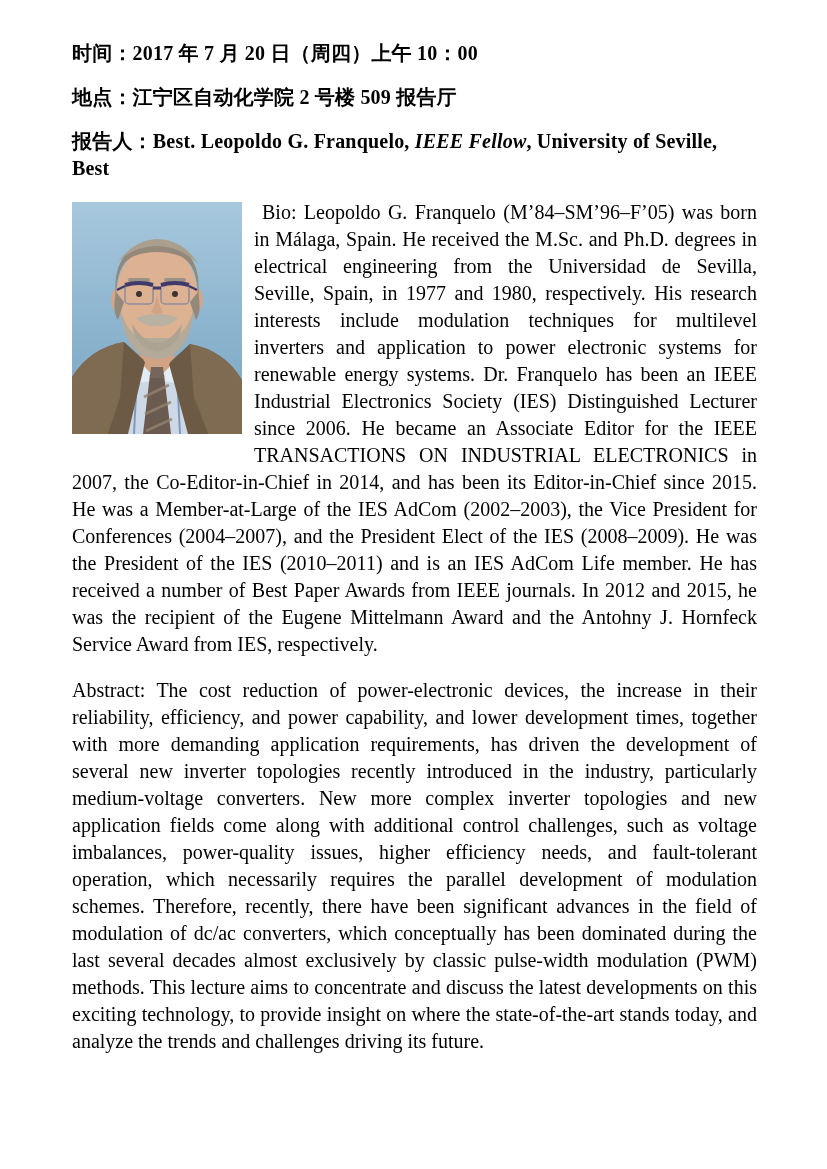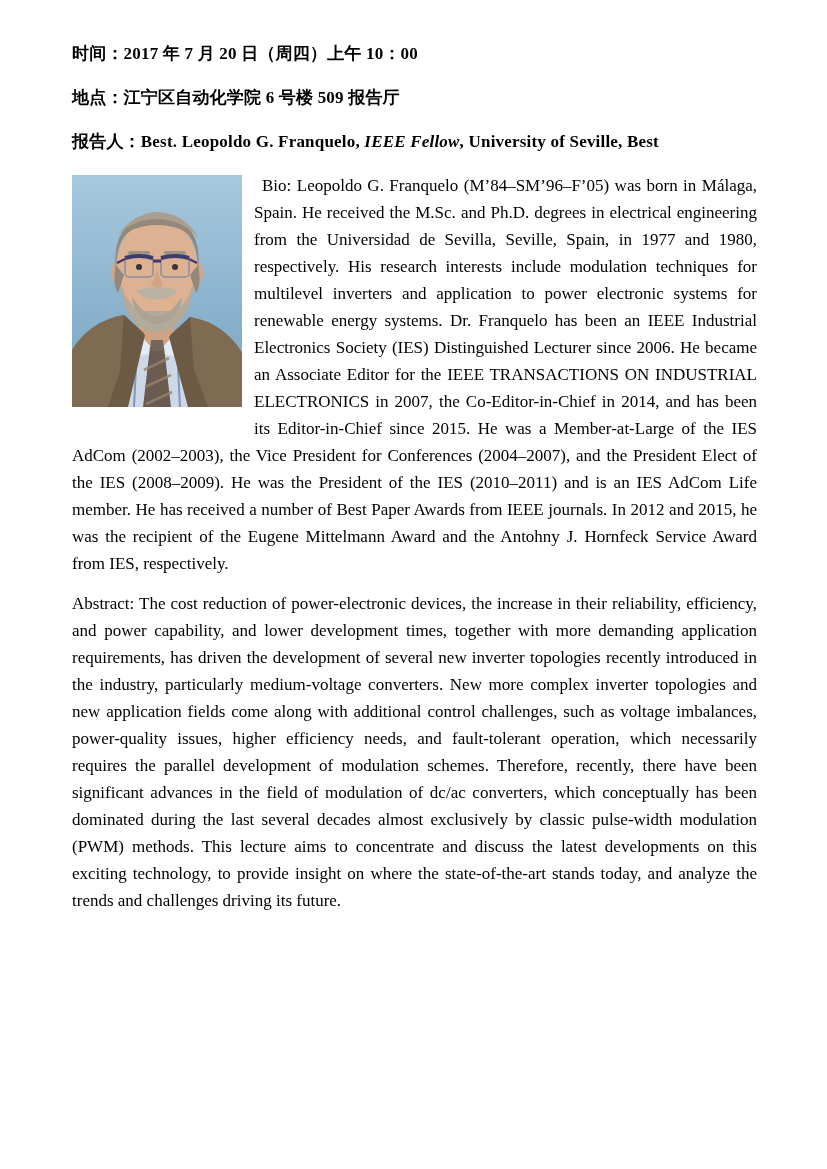--- a/index.html
+++ b/index.html
@@ -5,21 +5,21 @@
   html, body { margin: 0; padding: 0; background: #ffffff; }
   .page {
     position: relative;
     width: 827px;
     height: 1169px;
     box-sizing: border-box;
     background: #ffffff;
     padding: 40px 70px 0 72px;
     font-family: "Liberation Serif", "DejaVu Serif", serif;
     color: #000000;
-    font-size: 17px;
+    font-size: 20px;
     line-height: 27px;
     overflow: hidden;
   }
   p { margin: 0; }
   .heading {
     font-weight: bold;
     margin-bottom: 17px;
     letter-spacing: 0.2px;
   }
   .fellow-italic { font-style: italic; text-align: center; }
@@ -36,34 +36,34 @@
   .photo-float {
     float: left;
     width: 170px;
     height: 232px;
     margin: 3px 12px 12px 0;
   }
   .bold { font-weight: normal; }
   .abstract-para {
     clear: both;
     text-align: justify;
-    margin-top: 13px;
+    margin-top: 19px;
   }
   .followup-para {
     text-align: justify;
   }
 </style>
 </head>
 <body>
 
 <div class="page">
 
   <p class="heading"><span>时间：</span><span>2017 年 7 月 20 日（周四）上午 10：00</span></p>
 
-  <p class="heading"><span>地点：</span><span>江宁区自动化学院 6 号楼 509 报告厅</span></p>
+  <p class="heading"><span>地点：</span><span>江宁区自动化学院 2 号楼 509 报告厅</span></p>
 
   <p class="heading"><span>报告人：</span><span>Best. Leopoldo G. Franquelo, </span><span class="fellow-italic">IEEE Fellow</span><span>, University of Seville, Best</span></p>
 
 
   <div class="bio-para">
     <svg class="photo-float" viewBox="0 0 170 232" xmlns="http://www.w3.org/2000/svg" preserveAspectRatio="none">
       <defs>
         <linearGradient id="bgGrad" x1="0" y1="0" x2="0" y2="1">
           <stop offset="0" stop-color="#a7c8dd"></stop>
           <stop offset="1" stop-color="#76a3c2"></stop>

